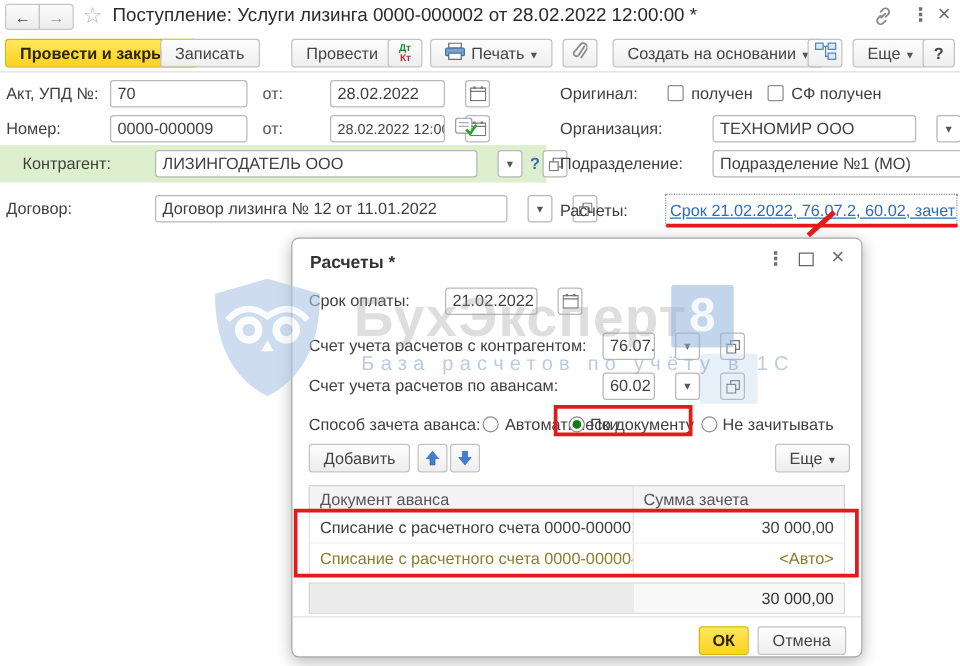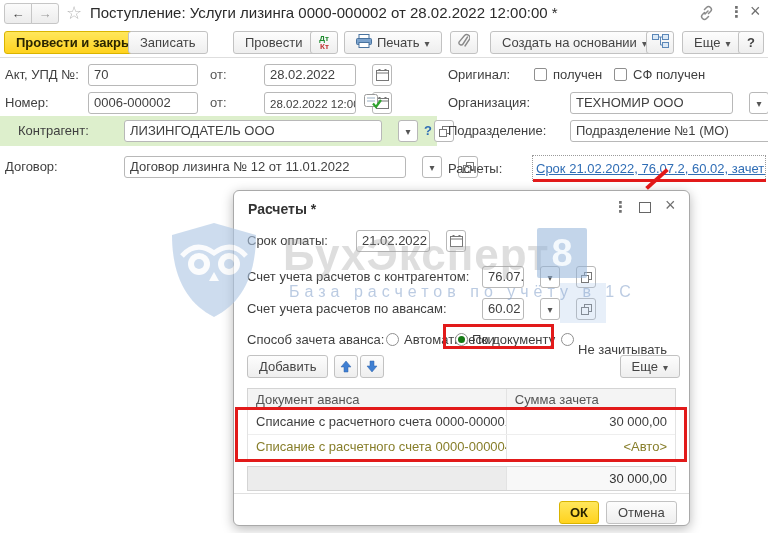--- a/index.html
+++ b/index.html
@@ -134,21 +134,21 @@
         <svg width="13" height="12" viewBox="0 0 13 12">
           <rect x="0.5" y="1.5" width="12" height="10" fill="#fff" stroke="#777"></rect>
           <line x1="0.5" y1="4" x2="12.5" y2="4" stroke="#777"></line>
           <rect x="2.5" y="0" width="2" height="2" fill="#777"></rect>
           <rect x="8.5" y="0" width="2" height="2" fill="#777"></rect>
         </svg>
       </span>
   </div>
 
   <div class="abs lbl" style="left:5px;top:92px;">Номер:</div>
-  <div class="abs field" style="left:88px;top:92px;width:110px;">0006-000002</div>
+  <div class="abs field" style="left:88px;top:92px;width:110px;">0000-000009</div>
   <div class="abs lbl" style="left:210px;top:92px;color:#555;">от:</div>
   <div class="abs combo" style="left:228px;top:92px;width:128px;">
     <span class="cval" style="font-size:11.5px;padding-top:3px;">28.02.2022 12:00:00</span>
     <span class="mini">
         <svg width="13" height="12" viewBox="0 0 13 12">
           <rect x="0.5" y="1.5" width="12" height="10" fill="#fff" stroke="#777"></rect>
           <line x1="0.5" y1="4" x2="12.5" y2="4" stroke="#777"></line>
           <rect x="2.5" y="0" width="2" height="2" fill="#777"></rect>
           <rect x="8.5" y="0" width="2" height="2" fill="#777"></rect>
         </svg>
@@ -264,21 +264,21 @@
           </svg>
         </span>
     </div>
 
     <div class="abs lbl" style="left:13px;top:138px;">Способ зачета аванса:</div>
     <span class="abs radio" style="left:152px;top:142px;"></span>
     <div class="abs lbl" style="left:170px;top:138px;">Автоматически</div>
     <span class="abs radio on" style="left:221px;top:142px;"></span>
     <div class="abs lbl" style="left:238px;top:138px;">По документу</div>
     <span class="abs radio" style="left:327px;top:142px;"></span>
-    <div class="abs lbl" style="left:344px;top:148px;">Не зачитывать</div>
+    <div class="abs lbl" style="left:344px;top:138px;">Не зачитывать</div>
 
     <span class="btn abs" style="left:13px;top:164px;">Добавить</span>
     <span class="btn abs" style="left:100px;top:164px;width:24px;padding:0;">
       <svg width="12" height="13" viewBox="0 0 12 13">
           <path d="M6 1 L11 7 H8 V12 H4 V7 H1 Z" fill="#3f7fd2" stroke="#2f62a8" stroke-width="0.5"></path>
         </svg>
     </span>
     <span class="btn abs" style="left:126px;top:164px;width:24px;padding:0;">
       <svg width="12" height="13" viewBox="0 0 12 13" style="transform:rotate(180deg);">
           <path d="M6 1 L11 7 H8 V12 H4 V7 H1 Z" fill="#3f7fd2" stroke="#2f62a8" stroke-width="0.5"></path>

